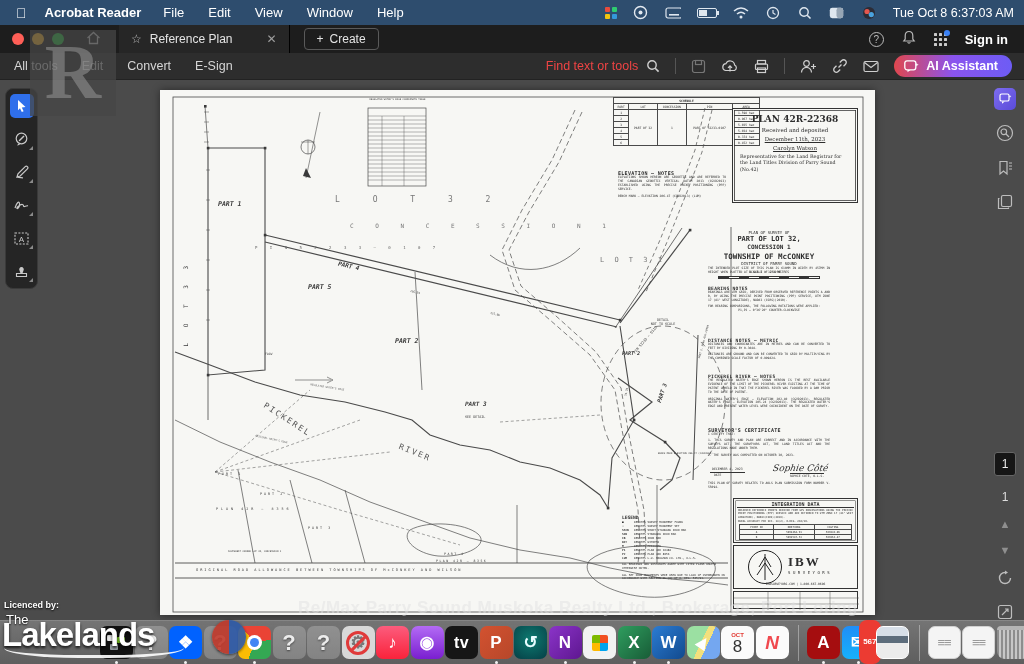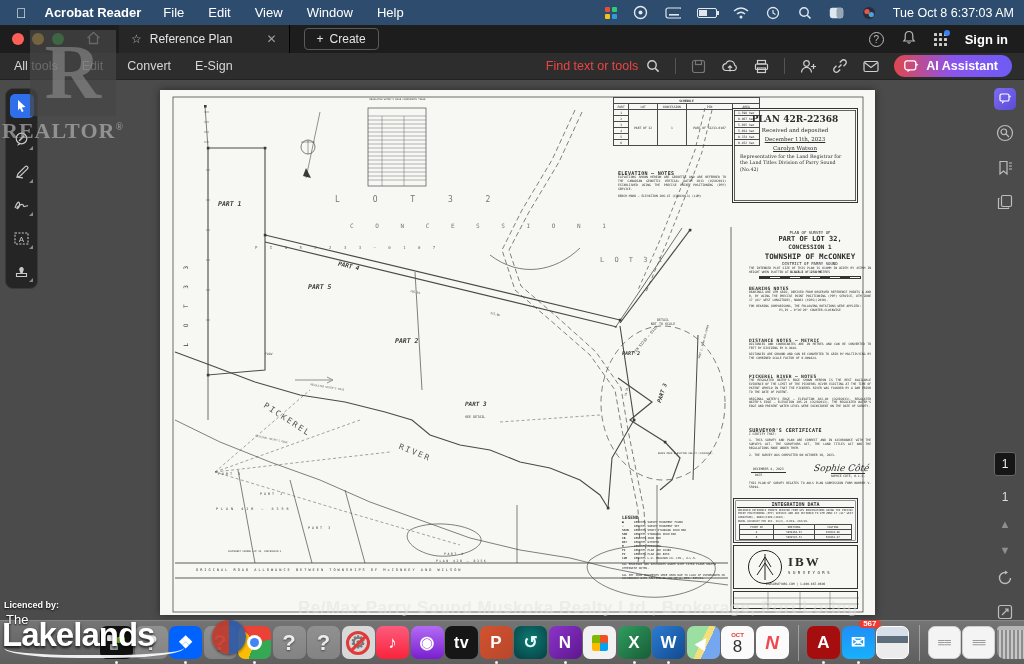--- a/index.html
+++ b/index.html
@@ -82,21 +82,21 @@
   table.mini td, table.mini th { border:0.5px solid #4a4a4a; padding:0.5px 2px; text-align:center; font-weight:normal; }
   .stamp { position:absolute; left:572px; top:18px; width:126px; height:95px; border:1px solid #333;
     box-shadow:inset 0 0 0 1px #f7f7f4, inset 0 0 0 1.8px #333;
     font-family:"DejaVu Serif", serif; text-align:center; padding-top:5px; }
   .stamp .big { font-size:9px; font-weight:bold; }
   .stamp .s1 { font-size:5.5px; margin-top:3px; }
   .stamp .s2 { font-size:5.5px; margin-top:3px; text-decoration:underline; }
   .stamp .s4 { font-size:4.8px; margin-top:3px; text-align:left; padding:0 7px; line-height:1.35; }
   .notes-h { font-size:4.6px; font-weight:bold; letter-spacing:0.3px; }
   .notes-b { font-size:3px; line-height:1.3; text-align:justify; }
-  .rc { left:589px; width:122px; }
+  .rc { left:548px; width:122px; }
   .sig { font-family:"DejaVu Serif", serif; font-style:italic; transform:skewX(-10deg); font-size:9px; }
   .integ { position:absolute; left:573px; top:408px; width:125px; height:45px; border:1px solid #333;
     box-shadow:inset 0 0 0 1.5px #f7f7f4, inset 0 0 0 2px #333; }
   .ibwbox { position:absolute; left:573px; top:455px; width:125px; height:44px; border:0.8px solid #333; }
   .ibwcirc { position:absolute; left:14px; top:4px; width:34px; height:34px; border:1.2px solid #222; border-radius:50%; }
   .strip { position:absolute; left:573px; top:501px; width:125px; height:18px; border:0.8px solid #333; }
 
   
   #wm-realtor { position:absolute; left:0; top:28px; width:120px; height:125px; z-index:55; pointer-events:none; }
   #wm-realtor .block { position:absolute; left:30px; top:2px; width:86px; height:86px; background:rgba(70,70,70,.75);
@@ -156,21 +156,21 @@
   .dk-maps .nav { width:0; height:0; border-left:6px solid transparent; border-right:6px solid transparent;
     border-bottom:12px solid #fff; transform:rotate(35deg); }
   .dk-cal { background:#fbfbfb; flex-direction:column; }
   .dk-cal .mon { font-size:6px; color:#e23b34; font-weight:bold; margin-top:2px; }
   .dk-cal .day { font-size:17px; color:#333; font-weight:normal; line-height:1; }
   .dk-news { background:#fbfbfb; color:#f0484e; }
   .dk-news .g { font-style:italic; font-size:19px; }
   .dk-acrobat { background:#a50d0f; color:#fff; }
   .dk-mail { background:linear-gradient(180deg,#1f8ef7,#17b1fb); color:#fff; }
   .badge { position:absolute; right:-6px; top:-6px; background:#ec3b32; color:#fff; font-size:8px;
-    font-weight:bold; border-radius:8px; padding:0 4px; line-height:1; }
+    font-weight:bold; border-radius:8px; padding:18px 4px; line-height:1; }
   .dk-prev { background:linear-gradient(180deg,#d7dfe8 0 28%, #5d6d7c 28% 52%, #ececec 52% 100%);
     border:1px solid #fff; }
   .dk-doc { background:#f4f4f4; color:#9a9a9a; border:1px solid #d0d0d0; }
   .dk-doc .g { font-size:13px; letter-spacing:-1px; }
   .dk-trash { background:repeating-linear-gradient(90deg,#8d8d8d 0 2px,#c7c7c7 2px 4px); border-radius:4px 4px 8px 8px;
     border-top:4px solid #b5b5b5; }
 </style>
 </head>
 <body>
 
@@ -715,21 +715,20 @@
   <div class="lbl" style="left:284px; top:462px; font-size:3.2px; letter-spacing:1.5px">PART 4</div>
   <div class="lbl" style="left:276px; top:469px; font-size:3.2px; letter-spacing:1.5px">PLAN  42R — 8356</div>
   <div class="lbl" style="left:250px; top:200px; font-size:2.8px; transform:rotate(13deg)">236.54</div>
   <div class="lbl" style="left:330px; top:222px; font-size:2.8px; transform:rotate(13deg)">125.86</div>
   <div class="lbl" style="left:462px; top:300px; font-size:2.8px; transform:rotate(-80deg)">74.34</div>
   <div class="lbl" style="left:468px; top:248px; font-size:3.6px; transform:rotate(-50deg)">PIN 52233 — 0110</div>
 </div>
 
 <div id="wm-realtor">
   <div class="block">R</div>
-  <div class="txt"><span>REALTOR</span><sup style="font-size:10px">®</sup></div>
 </div>
 <div id="wm-remax">Re/Max Parry Sound Muskoka Realty Ltd., Brokerage, Port Loring</div>
 
 <div id="dock">
   <div class="dk dk-tiles">
       <span class="t"></span>
       <span class="dot"></span>
     </div>
   <div class="dk dk-q">
       <span class="g">?</span>

